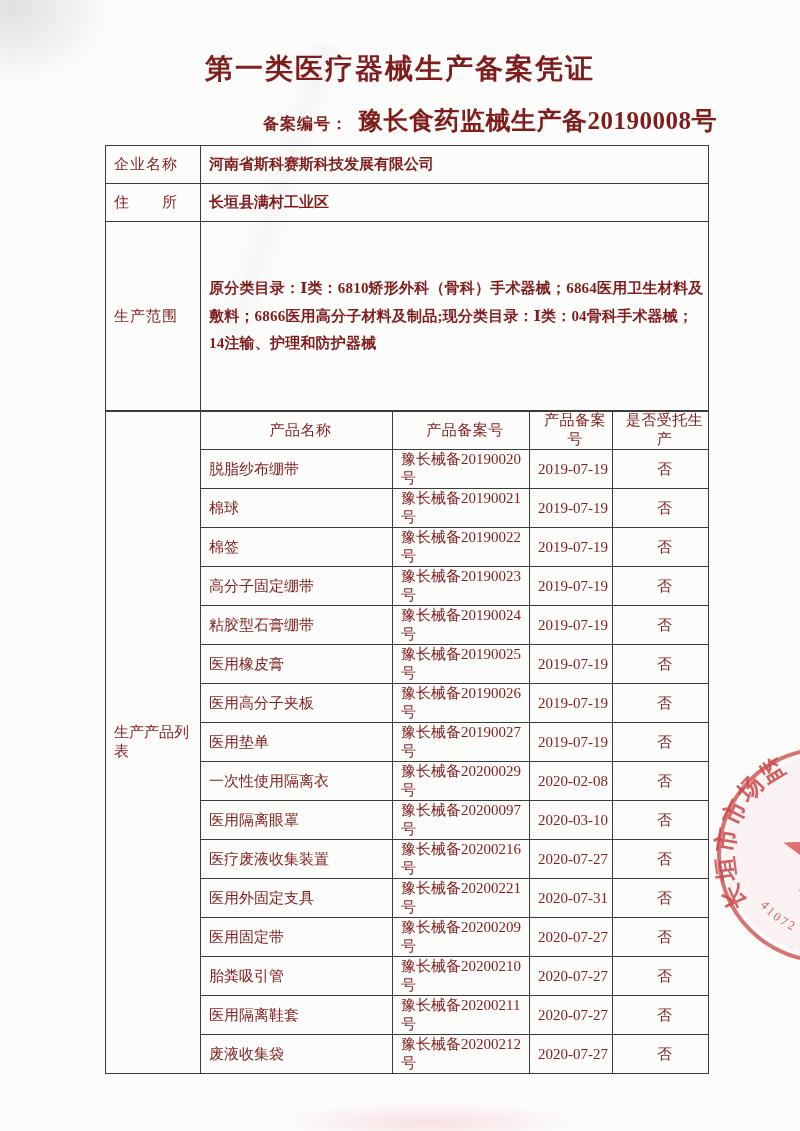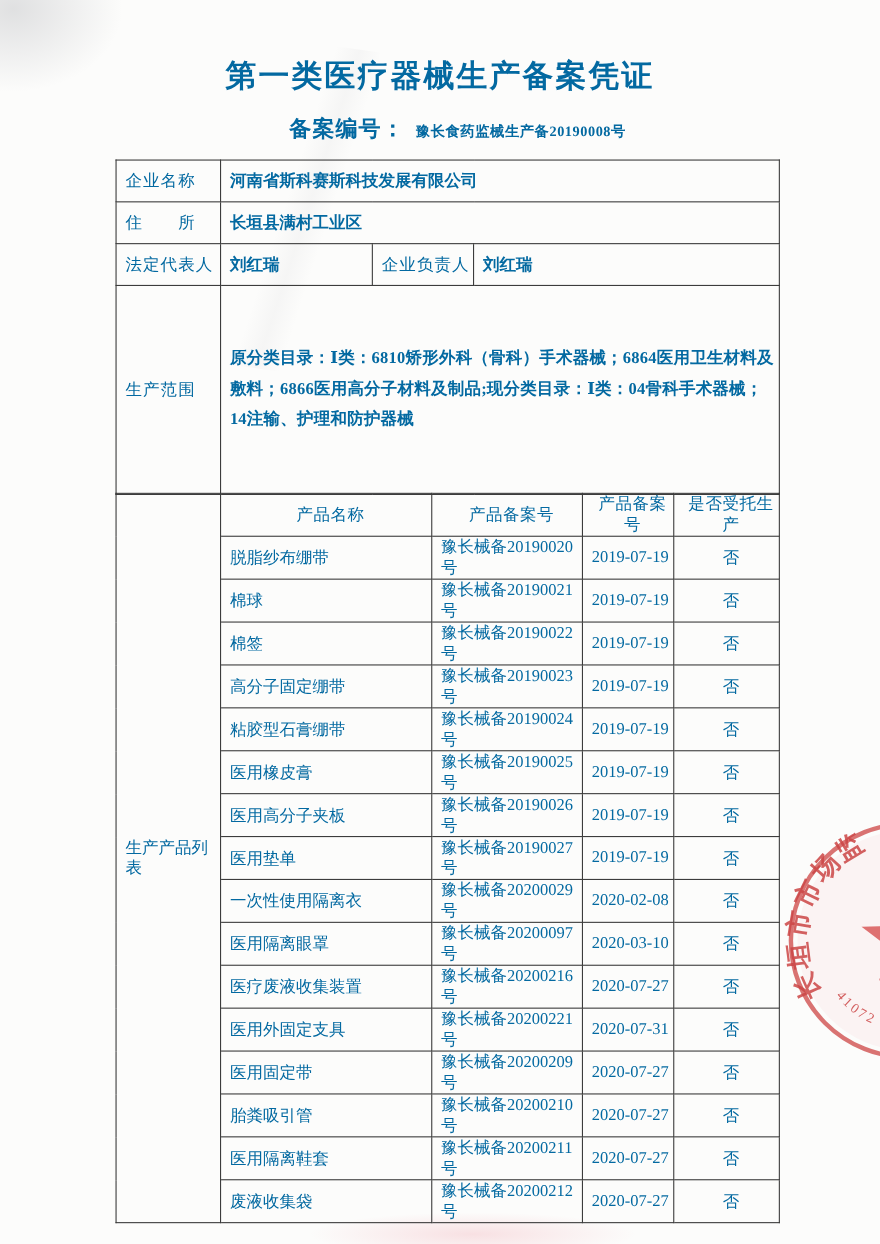--- a/index.html
+++ b/index.html
@@ -3,21 +3,21 @@
 <meta charset="utf-8">
 <style>
   html,body{margin:0;padding:0;background:#e8e8e8;}
   #page{
     position:relative;
     width:800px;height:1131px;
     margin:0 auto;
     background:#fcfcfb;
     overflow:hidden;
     font-family:"Liberation Serif","DejaVu Serif",serif;
-    color:#0369a1;
+    color:#7f1d1d;
   }
   
   .corner-smudge{
     position:absolute;left:0;top:0;width:120px;height:90px;
     background:radial-gradient(ellipse at 12px 8px, rgba(150,152,158,.28), rgba(150,152,158,0) 65%);
     pointer-events:none;
   }
   .crease{
     position:absolute;left:235px;top:40px;width:90px;height:300px;
     background:linear-gradient(100deg, rgba(0,0,0,0) 35%, rgba(120,120,130,.05) 50%, rgba(0,0,0,0) 65%);
@@ -31,22 +31,22 @@
   }
   .doc-title{
     position:absolute;top:50px;left:0;width:100%;
     text-align:center;
     font-size:28px;font-weight:bold;letter-spacing:2px;
   }
   .filing-line{
     position:absolute;top:104px;left:263px;
     white-space:nowrap;
   }
-  .filing-label{font-size:20px;font-weight:bold;letter-spacing:1px;}
-  .filing-value{font-size:13px;font-weight:bold;margin-left:10px;letter-spacing:.5px;}
+  .filing-label{font-size:16px;font-weight:bold;letter-spacing:1px;}
+  .filing-value{font-size:25px;font-weight:bold;margin-left:10px;letter-spacing:.5px;}
 
   .sheet{position:absolute;left:105px;top:145px;width:603px;}
   table.tbl{
     border-collapse:collapse;table-layout:fixed;width:603px;
   }
   table.tbl td{
     border:1.6px solid #3c3c3c;
     font-size:15px;
     vertical-align:middle;
     padding:0 0 0 8px;
@@ -110,26 +110,20 @@
           <col style="width:278px">
       </colgroup>
       <tbody>
         <tr class="r38">
           <td class="lab">企业名称</td>
           <td class="val" colspan="3">河南省斯科赛斯科技发展有限公司</td>
         </tr>
         <tr class="r38">
           <td class="lab">住　　所</td>
           <td class="val" colspan="3">长垣县满村工业区</td>
-        </tr>
-        <tr class="r38">
-          <td class="lab">法定代表人</td>
-          <td class="val">刘红瑞</td>
-          <td class="lab">企业负责人</td>
-          <td class="val">刘红瑞</td>
         </tr>
         <tr class="rscope">
           <td class="lab">生产范围</td>
           <td class="val scope" colspan="3">原分类目录：Ⅰ类：6810矫形外科（骨科）手术器械；6864医用卫生材料及敷料；6866医用高分子材料及制品;现分类目录：Ⅰ类：04骨科手术器械；14注输、护理和防护器械</td>
         </tr>
       </tbody>
     </table>
 
     <table class="tbl prod">
       <colgroup>

